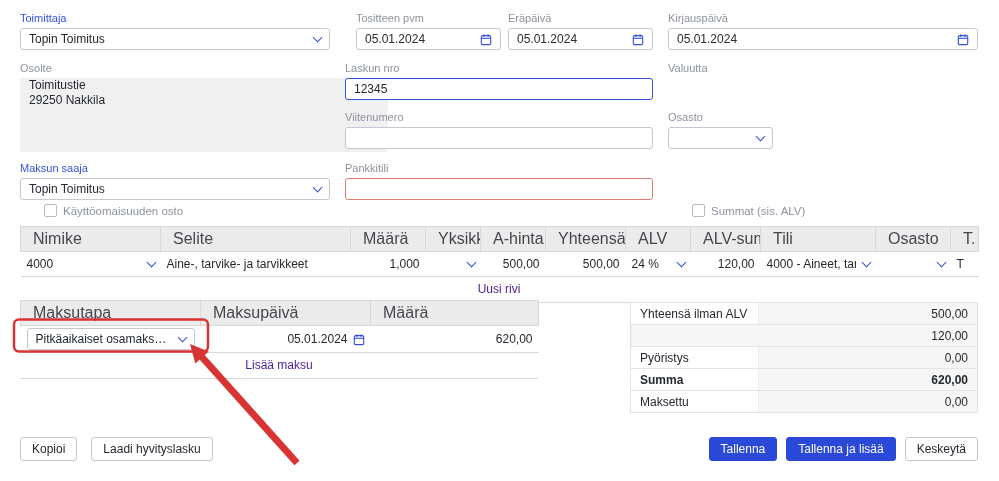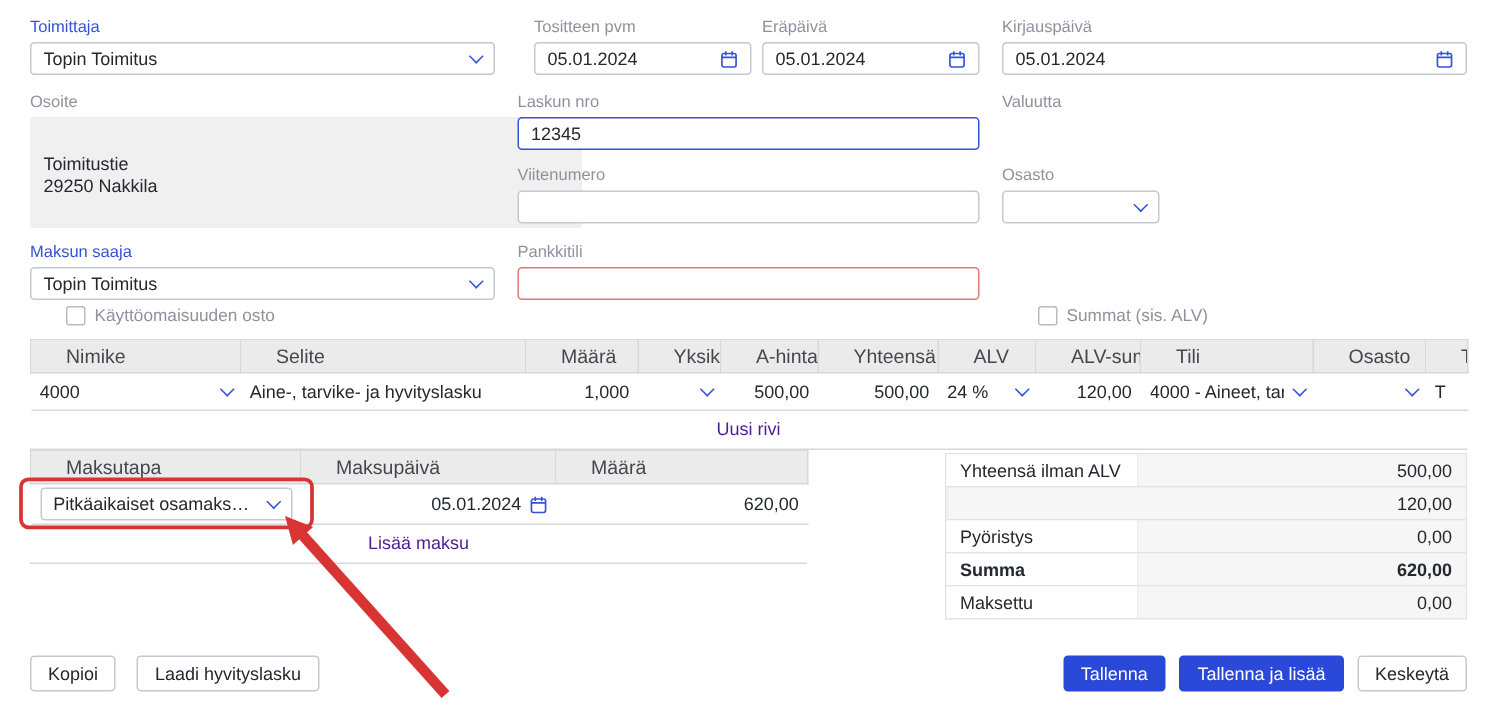--- a/index.html
+++ b/index.html
@@ -8,26 +8,26 @@
   .abs{position:absolute;}
   .lbl{display:block;font-size:11px;color:#8d929c;margin-bottom:4px;white-space:nowrap;}
   .lbl.blue{color:#3452d9;}
   .ctl{height:22px;border:1px solid #c3c8d2;border-radius:3px;background:#fff;display:flex;align-items:center;padding:0 8px;font-size:12px;color:#24292f;box-sizing:border-box;}
   .ctl.select{justify-content:space-between;cursor:pointer;}
   .ctl .val{white-space:nowrap;overflow:hidden;text-overflow:ellipsis;}
   input.ctl-input{height:22px;width:100%;border:1px solid #c3c8d2;border-radius:3px;padding:0 8px;font-size:12px;font-family:inherit;color:#24292f;outline:none;box-sizing:border-box;background:#fff;}
   input.blue-border{border-color:#3452d9;}
   input.red-border{border-color:#de7b71;}
   .chev{width:6px;height:6px;border-right:1.6px solid #3452d9;border-bottom:1.6px solid #3452d9;transform:rotate(45deg);flex:none;margin-top:-3px;margin-left:6px;}
-  .addr{width:368px;height:74px;background:#f0f0f1;border-radius:2px;padding:24px 9px;font-size:12px;line-height:15px;white-space:pre-line;box-sizing:border-box;color:#24292f;}
+  .addr{width:368px;height:74px;background:#f0f0f1;border-radius:2px;padding:0 9px;font-size:12px;line-height:15px;white-space:pre-line;box-sizing:border-box;color:#24292f;}
   .cb{display:flex;align-items:center;gap:6px;cursor:pointer;margin-left:24px;}
   .cb .box{width:13px;height:13px;border:1px solid #b6bcc6;border-radius:2px;background:#fff;flex:none;box-sizing:border-box;}
   .cb .cb-lbl{font-size:11.5px;color:#8d929c;white-space:nowrap;}
   table.grid{border-collapse:collapse;table-layout:fixed;width:100%;}
-  table.grid th{background:#ebebeb;border:1px solid #d8d8d8;font-weight:normal;font-size:13px;color:#44484e;padding:3px 23px;text-align:left;white-space:nowrap;overflow:hidden;}
+  table.grid th{background:#ebebeb;border:1px solid #d8d8d8;font-weight:normal;font-size:16px;color:#44484e;padding:3px 12px;text-align:left;white-space:nowrap;overflow:hidden;}
   table.grid td{border-bottom:1px solid #d8d8d8;padding:2px 6px;font-size:12px;white-space:nowrap;overflow:hidden;vertical-align:middle;}
   th.r,td.r{text-align:right;}
   .cell-sel{display:flex;align-items:center;justify-content:space-between;width:100%;cursor:pointer;min-height:20px;}
   .cell-sel.end{justify-content:flex-end;}
   .cell-sel .trunc{white-space:nowrap;overflow:hidden;max-width:calc(100% - 14px);}
   .link-row{text-align:center;padding:5px 0 6px 0;border-bottom:1px solid #d8d8d8;}
   .link{color:#4c1d95;font-size:12px;text-decoration:none;cursor:pointer;}
   td.pay-sel-cell{padding:5px 4px 5px 1px;}
   td.pay-date-cell{padding:5px 6px;}
   .date-right{display:flex;align-items:center;justify-content:flex-end;gap:5px;}
@@ -176,21 +176,21 @@
         </tr>
       </thead>
       <tbody>
         <tr>
           <td>
             <div class="cell-sel">
               <span>4000</span>
               <span class="chev"></span>
             </div>
           </td>
-          <td>Aine-, tarvike- ja hyvityslasku</td>
+          <td>Aine-, tarvike- ja tarvikkeet</td>
           <td class="r">1,000</td>
           <td>
             <div class="cell-sel end">
               <span class="chev"></span>
             </div>
           </td>
           <td class="r">500,00</td>
           <td class="r">500,00</td>
           <td>
             <div class="cell-sel">

